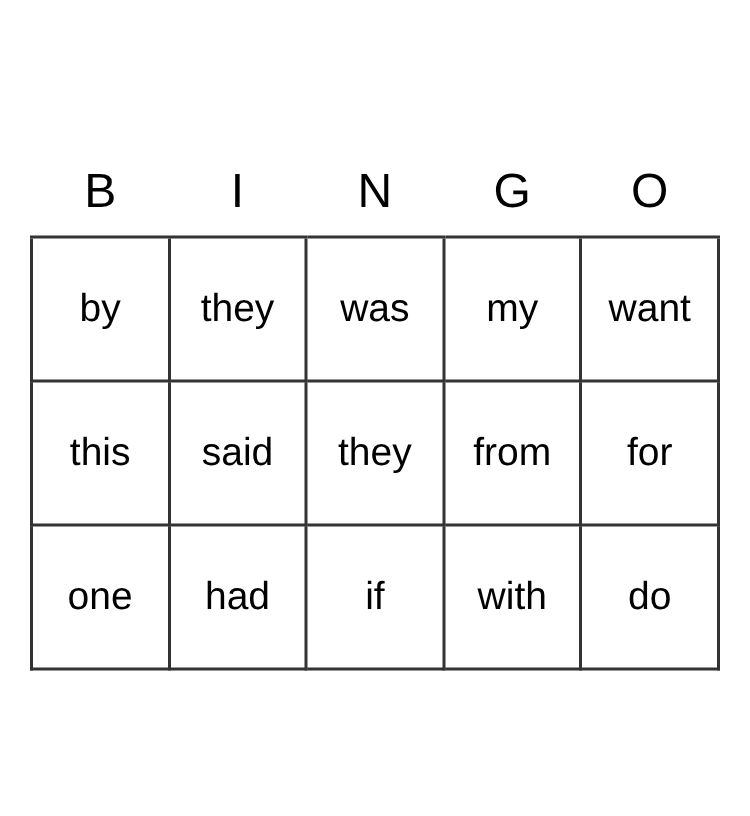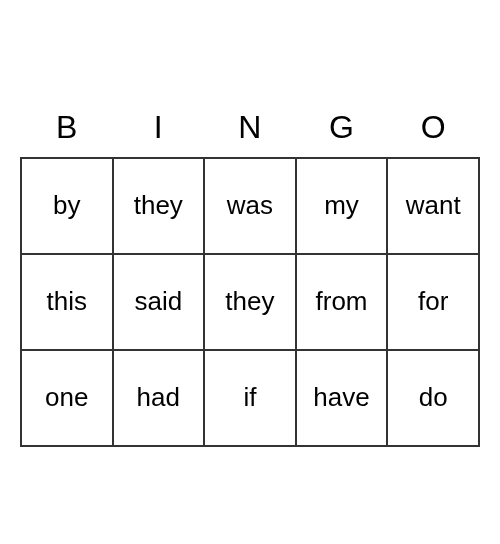--- a/index.html
+++ b/index.html
@@ -85,17 +85,17 @@
         <td>this</td>
         <td>said</td>
         <td>they</td>
         <td>from</td>
         <td>for</td>
       </tr>
       <tr>
         <td>one</td>
         <td>had</td>
         <td>if</td>
-        <td>have</td>
+        <td>with</td>
         <td>do</td>
       </tr>
     </tbody>
 </table>
 
 </body></html>

